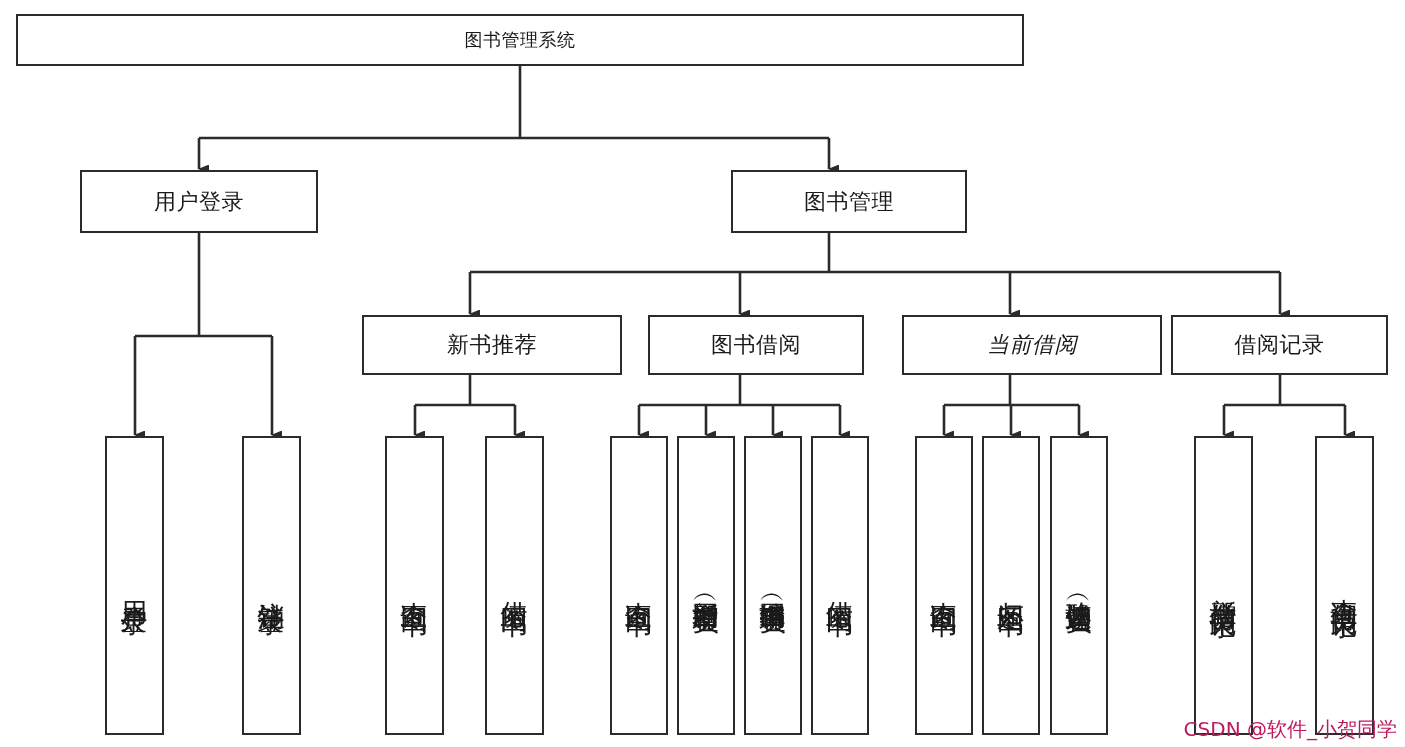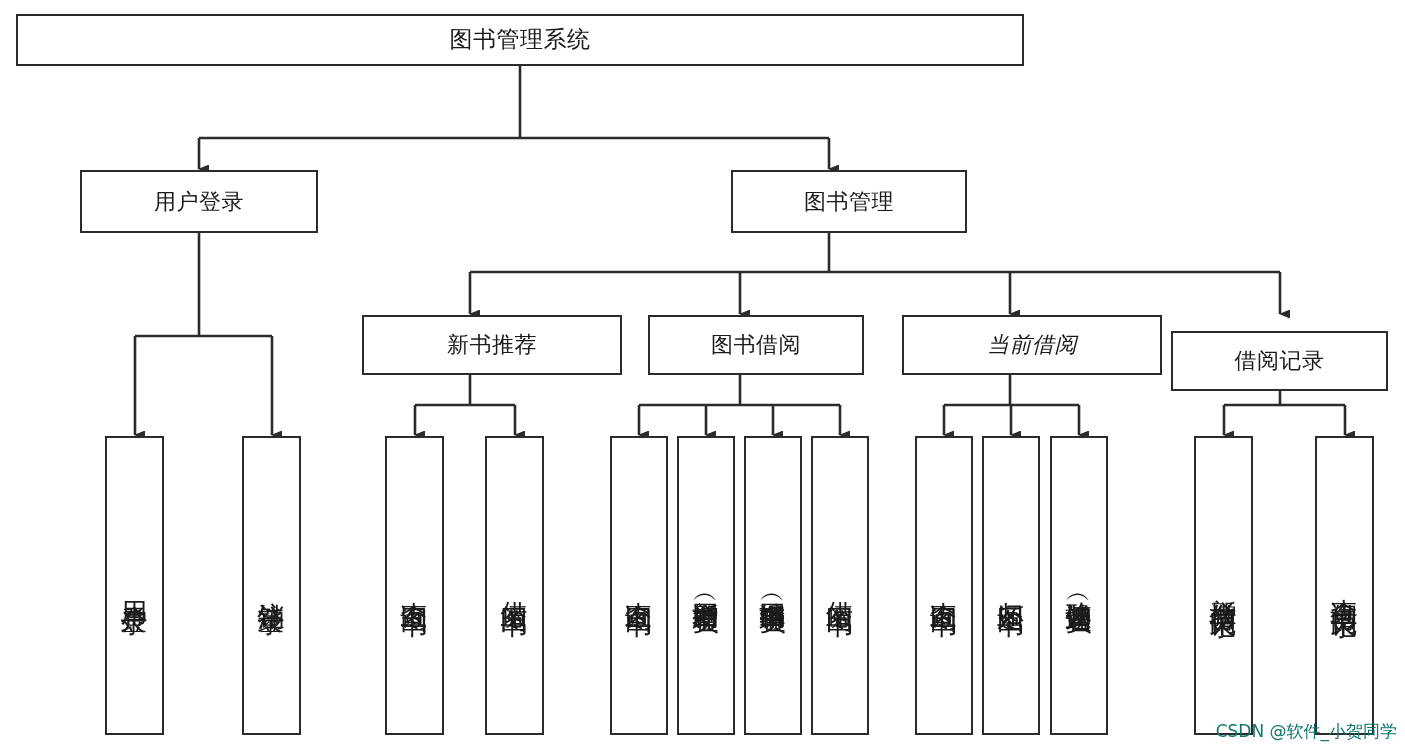--- a/index.html
+++ b/index.html
@@ -41,21 +41,21 @@
     text-align: center;
     line-height: 1.18;
     letter-spacing: 0.5px;
   }
   
   .node.horiz .node-label {
     writing-mode: horizontal-tb;
     font-size: 22px;
   }
   .node.root .node-label {
-    font-size: 23px;
+    font-size: 18px;
   }
   
   .node.vert {
     align-items: center;
     justify-content: center;
     padding: 4px 0;
   }
   .node.vert .node-label {
     writing-mode: vertical-rl;
     text-orientation: upright;
@@ -65,22 +65,22 @@
     max-height: 100%;
   }
   .node.vert.tall .node-label {
     font-size: 26px;
     letter-spacing: 1px;
   }
   #watermark {
     position: absolute;
     right: 8px;
     bottom: 4px;
-    font-size: 17px;
-    color: #0f766e;
+    font-size: 20px;
+    color: #be185d;
     white-space: nowrap;
     font-family: "DejaVu Sans", "Liberation Sans", sans-serif;
   }
 </style>
 </head>
 <body>
 
 <div id="diagram-root">
 
   <svg id="edges-layer" viewBox="0 0 1405 747" width="1405" height="747" xmlns="http://www.w3.org/2000/svg">
@@ -138,21 +138,21 @@
       </div>
       <div class="node horiz" style="left: 362px; top: 315px; width: 260px; height: 60px;">
         <span class="node-label">新书推荐</span>
       </div>
       <div class="node horiz" style="left: 648px; top: 315px; width: 216px; height: 60px;">
         <span class="node-label">图书借阅</span>
       </div>
       <div class="node horiz" style="left: 902px; top: 315px; width: 260px; height: 60px; font-style: italic;">
         <span class="node-label">当前借阅</span>
       </div>
-      <div class="node horiz" style="left: 1171px; top: 315px; width: 217px; height: 60px; margin-top: 16px;">
+      <div class="node horiz" style="left: 1171px; top: 315px; width: 217px; height: 60px;">
         <span class="node-label">借阅记录</span>
       </div>
       <div class="node vert" style="left: 105px; top: 436px; width: 59px; height: 299px;">
         <span class="node-label">用户登录</span>
       </div>
       <div class="node vert" style="left: 242px; top: 436px; width: 59px; height: 299px;">
         <span class="node-label">注销登录</span>
       </div>
       <div class="node vert" style="left: 385px; top: 436px; width: 59px; height: 299px;">
         <span class="node-label">查询图书</span>

